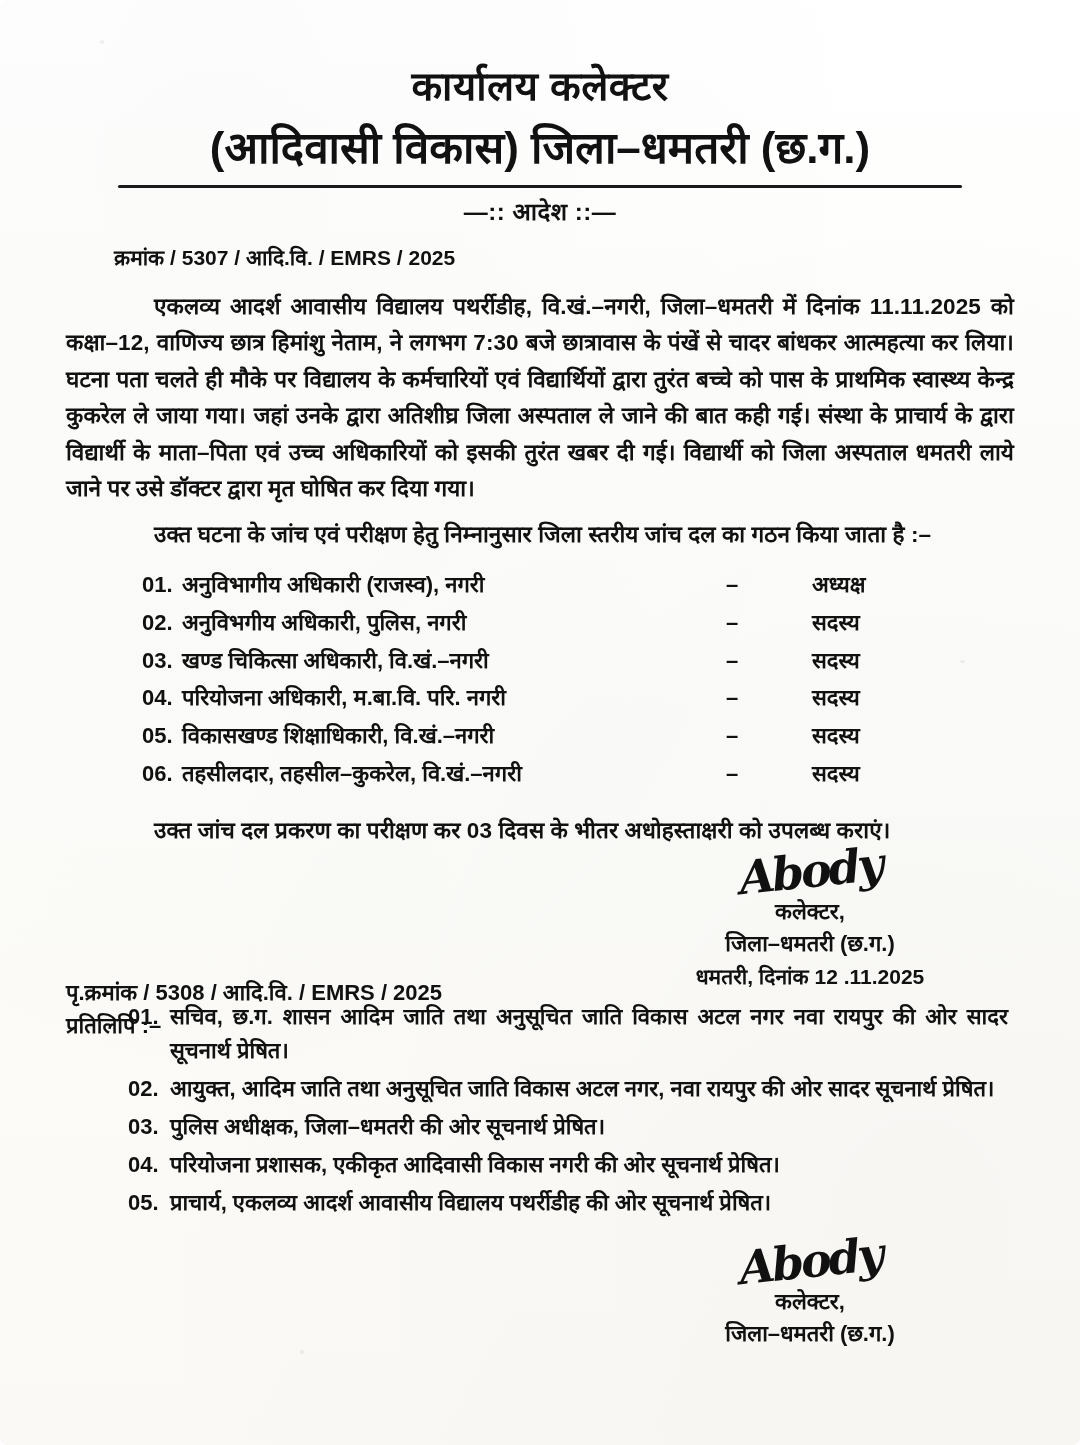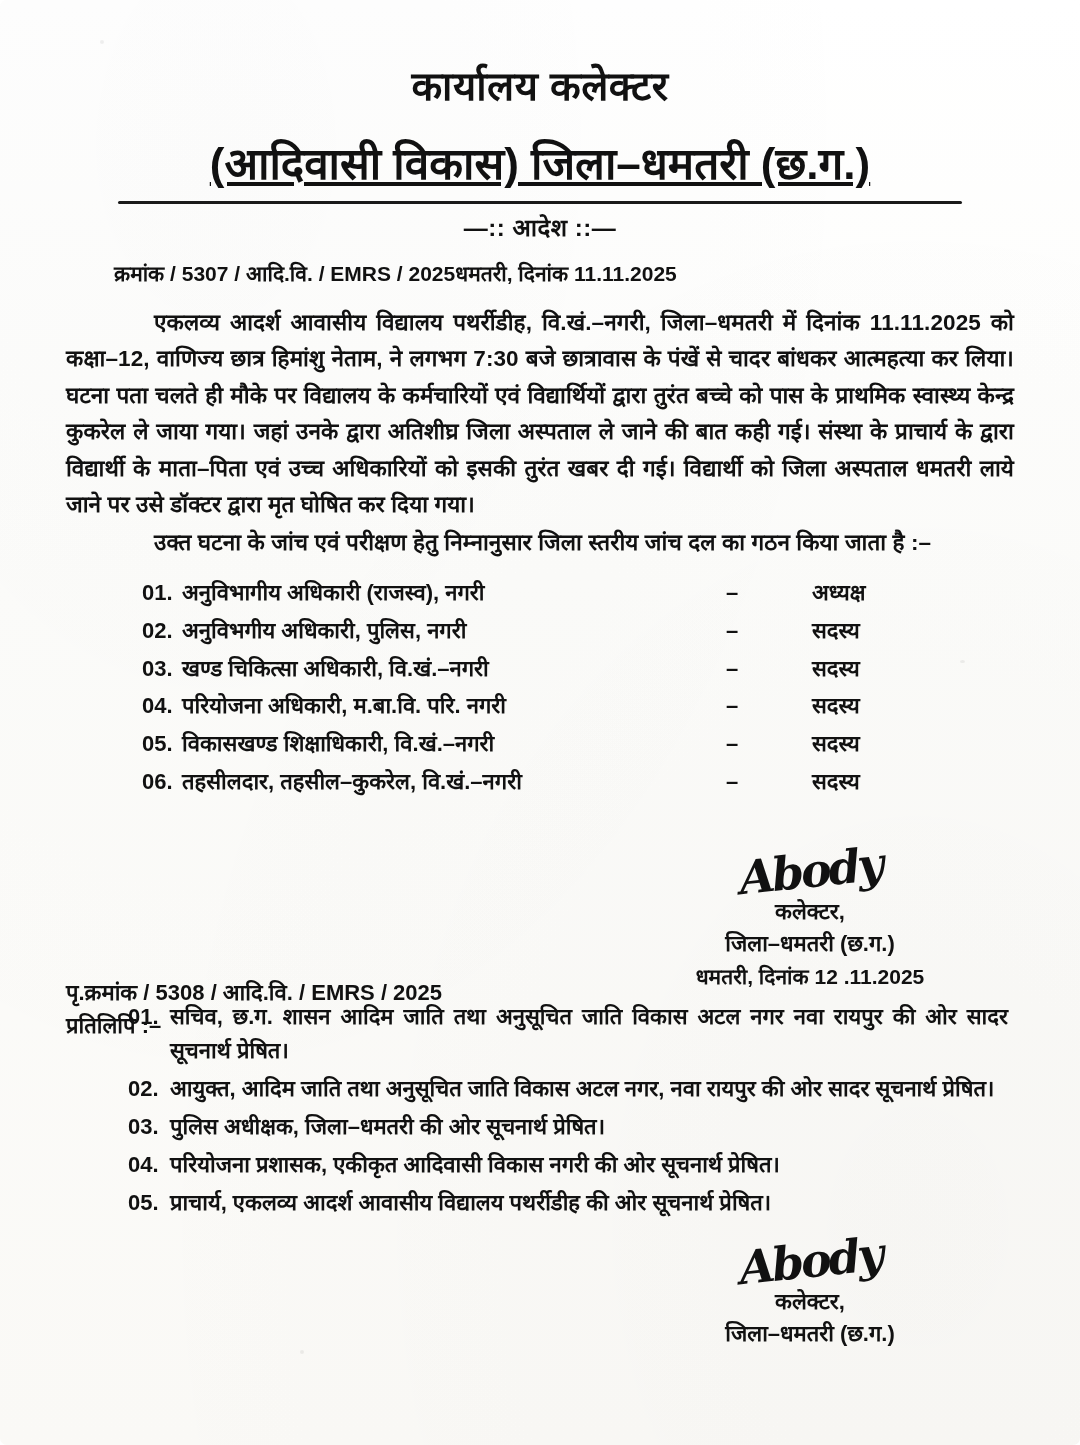--- a/index.html
+++ b/index.html
@@ -41,23 +41,22 @@
   }
   .hdr-line1 {
     font-size: 40px;
     font-weight: 700;
     letter-spacing: 0.5px;
     line-height: 1.2;
   }
   .hdr-line2 {
     font-size: 44px;
     font-weight: 700;
-    margin-top: 28px;
+    margin-top: 12px;
     line-height: 1.2;
-    text-decoration: underline;
   }
   .rule {
     height: 3px;
     background: #1a1a1a;
     margin: 10px 52px 0 52px;
     border-radius: 2px;
   }
   .order-word {
     text-align: center;
     font-size: 24px;
@@ -82,21 +81,21 @@
   .para {
     font-size: 22.5px;
     line-height: 1.62;
     text-align: justify;
     text-justify: inter-word;
     margin-top: 18px;
     font-weight: 600;
     letter-spacing: 0.1px;
   }
   .para.indent { text-indent: 88px; }
-  .para2 { margin-top: 2px; }
+  .para2 { margin-top: 10px; }
 
   
   .committee {
     margin-top: 12px;
     padding-left: 76px;
   }
   .crow {
     display: flex;
     align-items: baseline;
     font-size: 22px;
@@ -194,21 +193,20 @@
 
     <div class="hdr">
       <div class="hdr-line1">कार्यालय कलेक्टर</div>
       <div class="hdr-line2">(आदिवासी विकास) जिला–धमतरी (छ.ग.)</div>
     </div>
     <div class="rule"></div>
     <div class="order-word">—:: आदेश ::—</div>
 
     <div class="refrow">
       <div class="left">क्रमांक / 5307    / आदि.वि. / EMRS / 2025</div>
-      <div class="right">धमतरी, दिनांक  11.11.2025</div>
     </div>
 
     <div class="para indent">एकलव्य आदर्श आवासीय विद्यालय पथर्रीडीह, वि.खं.–नगरी, जिला–धमतरी में दिनांक 11.11.2025 को कक्षा–12, वाणिज्य छात्र हिमांशु नेताम, ने लगभग 7:30 बजे छात्रावास के पंखें से चादर बांधकर आत्महत्या कर लिया। घटना पता चलते ही मौके पर विद्यालय के कर्मचारियों एवं विद्यार्थियों द्वारा तुरंत बच्चे को पास के प्राथमिक स्वास्थ्य केन्द्र कुकरेल ले जाया गया। जहां उनके द्वारा अतिशीघ्र जिला अस्पताल ले जाने की बात कही गई। संस्था के प्राचार्य के द्वारा विद्यार्थी के माता–पिता एवं उच्च अधिकारियों को इसकी तुरंत खबर दी गई। विद्यार्थी को जिला अस्पताल धमतरी लाये जाने पर उसे डॉक्टर द्वारा मृत घोषित कर दिया गया।</div>
     <div class="para indent para2">उक्त घटना के जांच एवं परीक्षण हेतु निम्नानुसार जिला स्तरीय जांच दल का गठन किया जाता है :–</div>
 
     <div class="committee">
       <div class="crow">
         <span class="num">01.</span>
         <span class="desig">अनुविभागीय अधिकारी (राजस्व), नगरी</span>
         <span class="dash">–</span>
@@ -239,20 +237,21 @@
         <span class="role">सदस्य</span>
       </div>
       <div class="crow">
         <span class="num">06.</span>
         <span class="desig">तहसीलदार, तहसील–कुकरेल, वि.खं.–नगरी</span>
         <span class="dash">–</span>
         <span class="role">सदस्य</span>
       </div>
     </div>
 
+    <div class="para indent para3">उक्त जांच दल प्रकरण का परीक्षण कर 03 दिवस के भीतर अधोहस्ताक्षरी को उपलब्ध कराएं।</div>
   </div>
 
   <div class="sig-block sig1">
     <div class="sig-mark">Abody</div>
     <div>कलेक्टर,</div>
     <div>जिला–धमतरी (छ.ग.)</div>
     <div class="dateline">धमतरी, दिनांक   12   .11.2025</div>
   </div>
 
   <div class="copyto-head">

